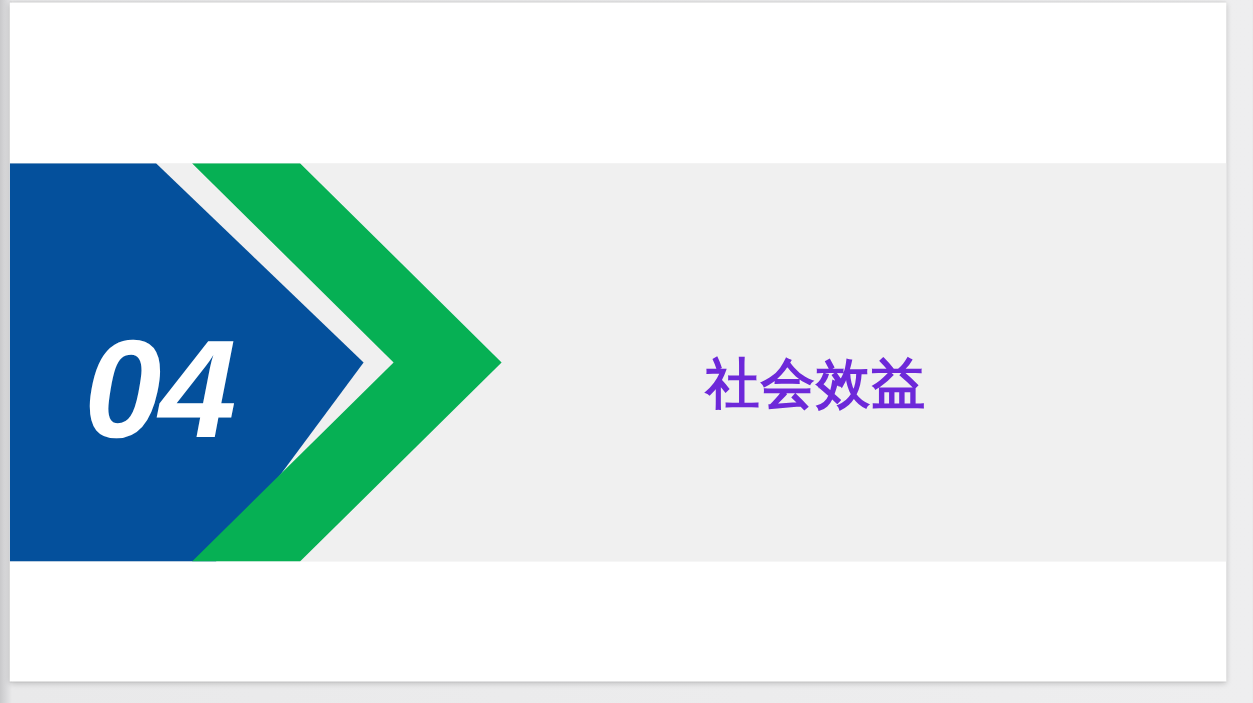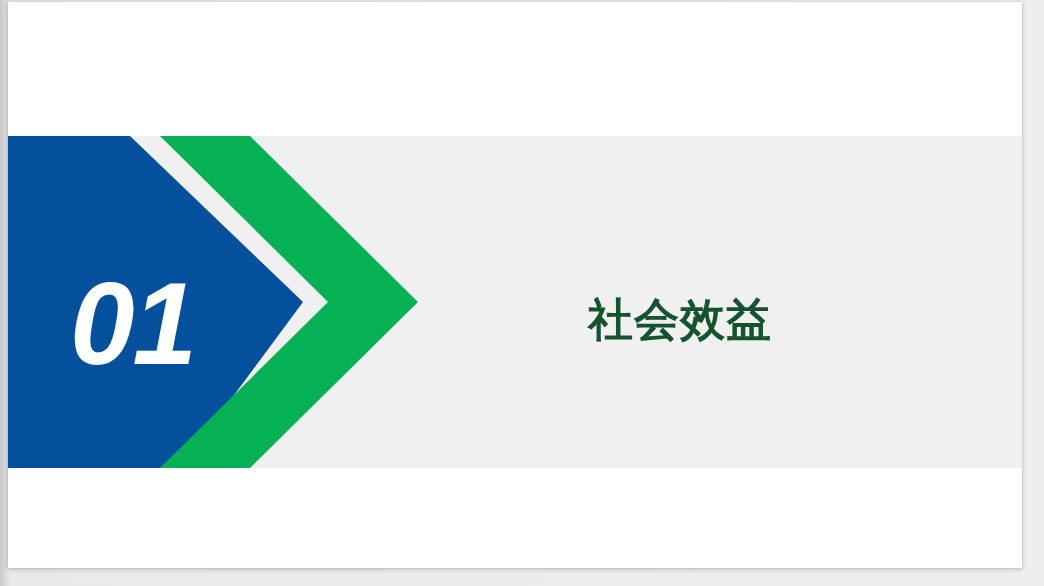--- a/index.html
+++ b/index.html
@@ -72,21 +72,21 @@
     letter-spacing: -2px;
     white-space: nowrap;
     text-align: left;
   }
 
   
   #section-title {
     position: absolute;
     left: 580px;
     top: 290px;
-    color: #14532d;
+    color: #6d28d9;
     font-family: "DejaVu Sans", "Liberation Sans", sans-serif;
     font-size: 45px;
     font-weight: bold;
     line-height: 56px;
     letter-spacing: 1px;
     white-space: nowrap;
   }
 </style>
 </head>
 <body>
@@ -99,18 +99,18 @@
 
     <div id="chevrons">
       <svg width="420" height="332" viewBox="0 0 420 332" xmlns="http://www.w3.org/2000/svg">
 
         <polygon points="0,0 122,0 295,166 172,332 0,332" fill="#04509c"></polygon>
 
         <polygon points="152,0 242,0 410,166 242,332 152,332 320,166" fill="#06b054"></polygon>
       </svg>
     </div>
 
-    <div id="number-label">01</div>
+    <div id="number-label">04</div>
 
     <div id="section-title">社会效益</div>
 
   </div>
 </div>
 
 </body></html>

